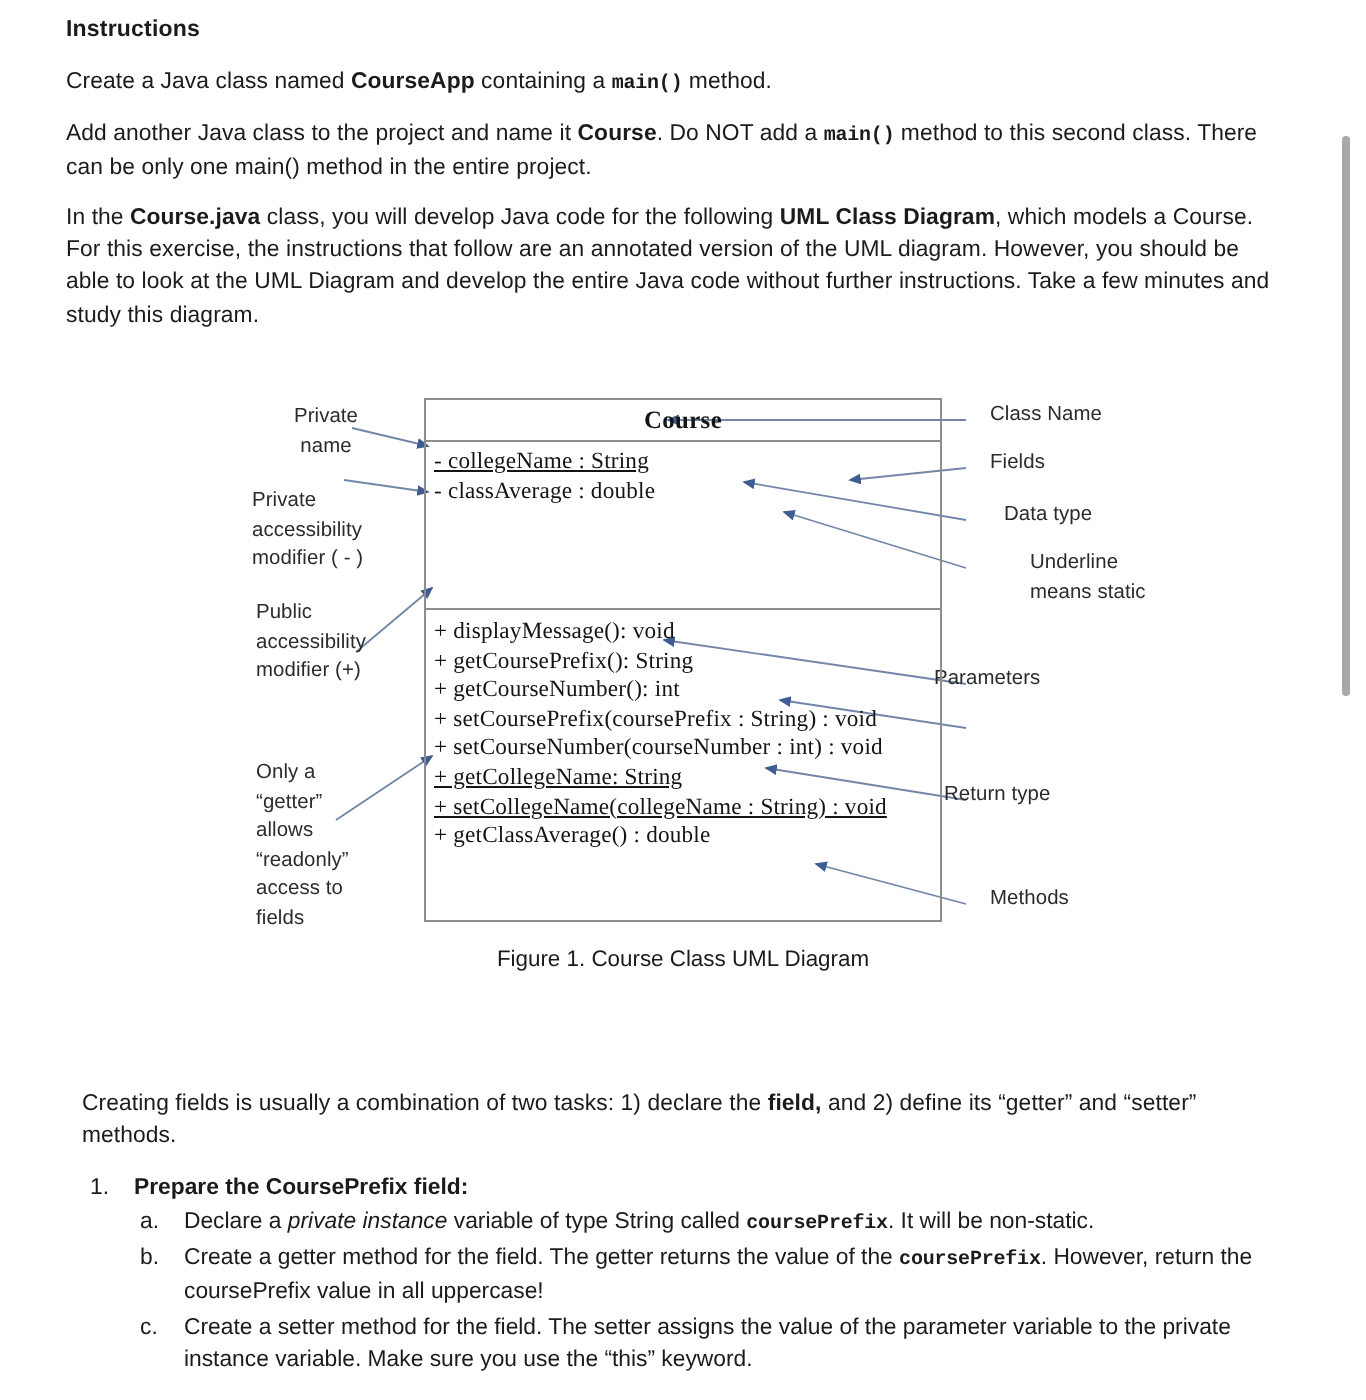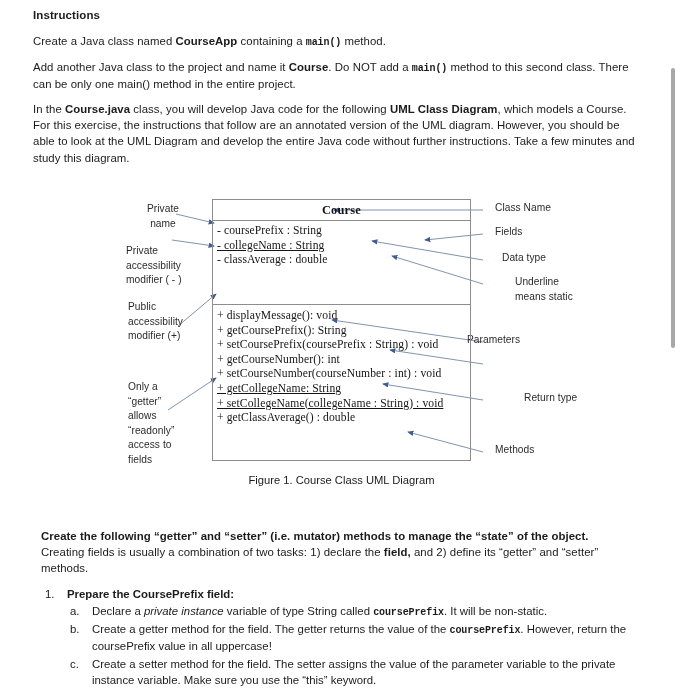--- a/index.html
+++ b/index.html
@@ -185,47 +185,46 @@
 “readonly”
 access to
 fields</div>
 
   <div class="anno left" style="left:495px;top:13px;">Class Name</div>
   <div class="anno left" style="left:495px;top:37px;">Fields</div>
   <div class="anno left" style="left:502px;top:63px;">Data type</div>
   <div class="anno left" style="left:495px;top:87px;width:80px;margin-left:20px;">Underline
 means static</div>
   <div class="anno left" style="left:467px;top:145px;">Parameters</div>
-  <div class="anno left" style="left:524px;top:203px;">Return type</div>
+  <div class="anno left" style="left:472px;top:203px;">Return type</div>
   <div class="anno left" style="left:495px;top:255px;">Methods</div>
 
   <div class="uml-box">
     <div class="uml-title">Course</div>
     <div class="uml-fields">
-        <div class="uml-line">- coursePrefix : String</div>
         <div class="uml-line static">- collegeName : String</div>
         <div class="uml-line">- classAverage : double</div>
       </div>
     <div class="uml-methods">
         <div class="uml-line">+ displayMessage(): void</div>
         <div class="uml-line">+ getCoursePrefix(): String</div>
+        <div class="uml-line">+ getCourseNumber(): int</div>
         <div class="uml-line">+ setCoursePrefix(coursePrefix : String) : void</div>
-        <div class="uml-line">+ getCourseNumber(): int</div>
         <div class="uml-line">+ setCourseNumber(courseNumber : int) : void</div>
         <div class="uml-line static">+ getCollegeName: String</div>
         <div class="uml-line static">+ setCollegeName(collegeName : String) : void</div>
         <div class="uml-line">+ getClassAverage() : double</div>
       </div>
   </div>
 
   <div class="figcap">Figure 1. Course Class UML Diagram</div>
 </div>
 
 <div class="lower">
-  <p class="para" style="margin-top:0"><b>Create the following “getter” and “setter” (i.e. mutator) methods to manage the “state” of the object.</b><br><span>Creating fields is usually a combination of two tasks: 1) declare the </span><b>field,</b><span> and 2) define its “getter” and “setter” methods.</span></p>
+  <p class="para" style="margin-top:0"><br><span>Creating fields is usually a combination of two tasks: 1) declare the </span><b>field,</b><span> and 2) define its “getter” and “setter” methods.</span></p>
 
   <ol class="ol">
     <li class="li1">
       <span class="num">1.</span>
       <span>Prepare the CoursePrefix field:</span>
       <ol class="ol2">
         <li class="li2">
           <span class="num">a.</span>
           <span><span>Declare a </span><i>private instance</i><span> variable of type String called </span><span class="mono">coursePrefix</span><span>. It will be non-static.</span></span>
         </li>

